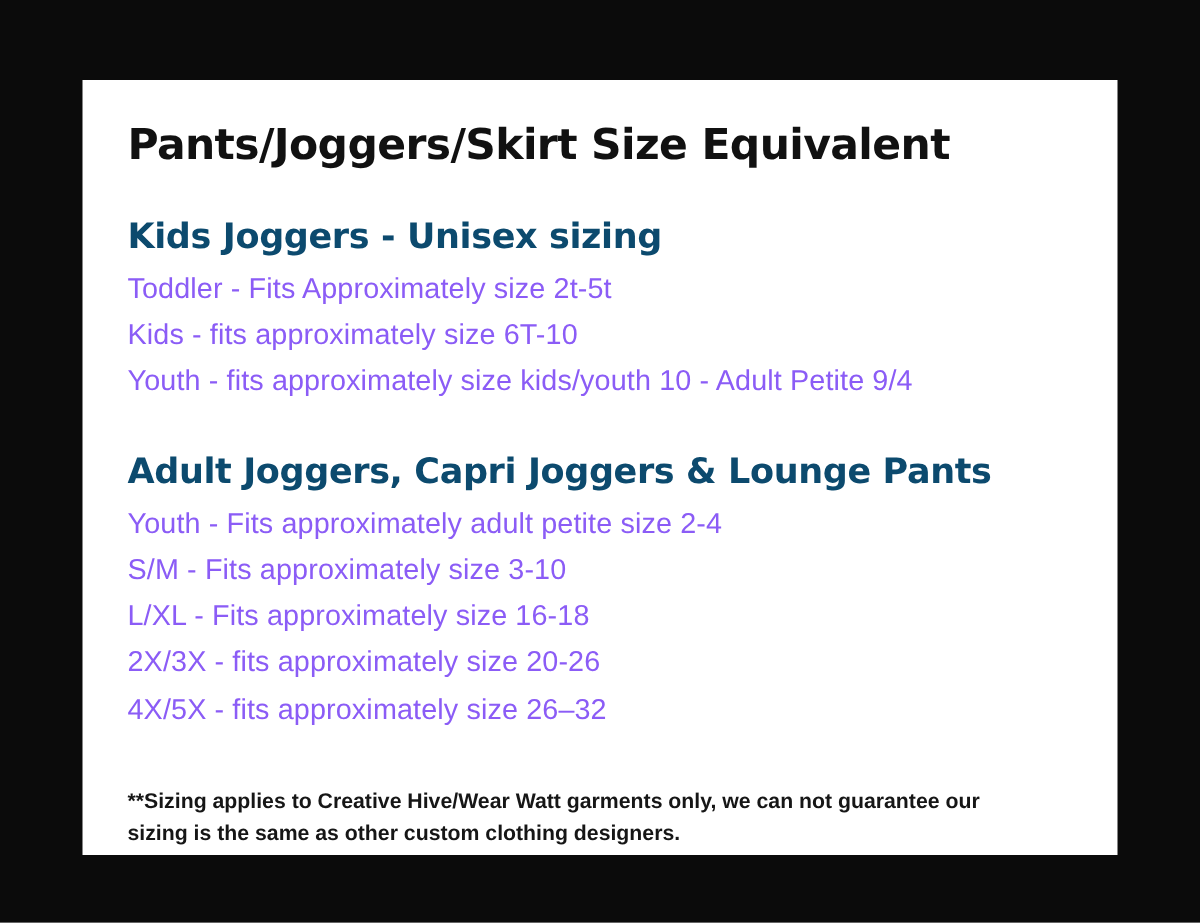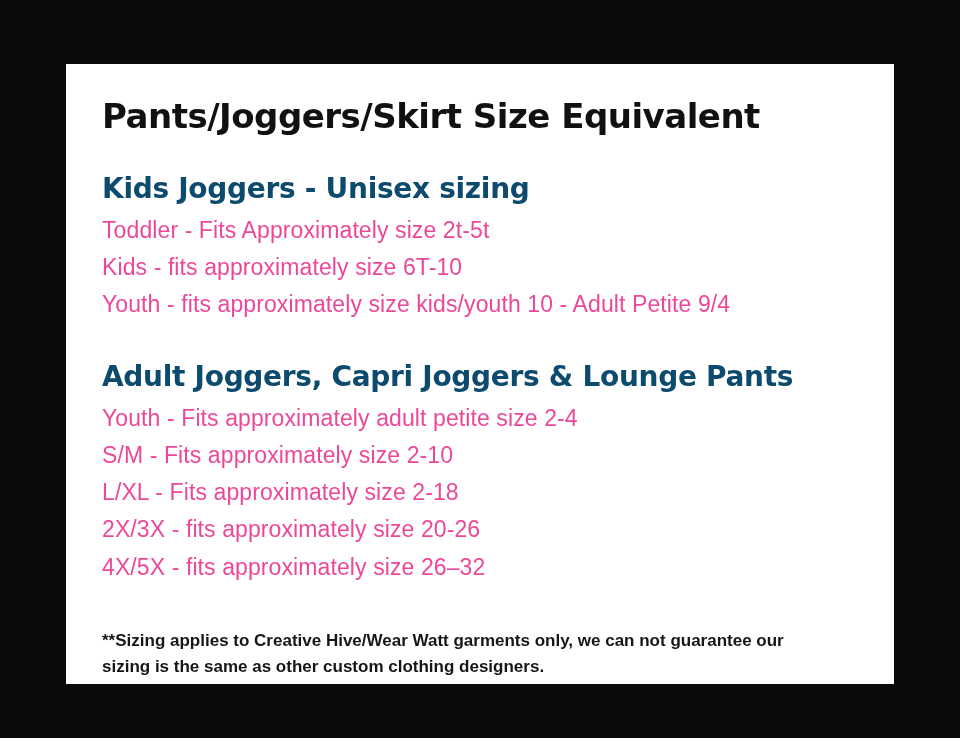--- a/index.html
+++ b/index.html
@@ -46,21 +46,21 @@
     font-weight: bold;
     font-size: 28px;
     letter-spacing: -0.3px;
     color: #0c4a6e;
     line-height: 1.15;
     margin: 0 0 6px 0;
   }
   .line {
     font-family: "Liberation Sans", sans-serif;
     font-size: 23px;
-    color: #ec4899;
+    color: #8b5cf6;
     line-height: 1.62;
     letter-spacing: 0.1px;
     white-space: nowrap;
   }
   .footnote {
     margin-top: 42px;
     font-family: "Liberation Sans", sans-serif;
     font-weight: bold;
     font-size: 17px;
     color: #161616;
@@ -79,22 +79,22 @@
     <div class="section">
       <div class="section-heading">Kids Joggers - Unisex sizing</div>
       <div class="line">Toddler - Fits Approximately size 2t-5t</div>
       <div class="line">Kids - fits approximately size 6T-10</div>
       <div class="line">Youth - fits approximately size kids/youth 10 - Adult Petite 9/4</div>
     </div>
 
     <div class="section">
       <div class="section-heading">Adult Joggers, Capri Joggers &amp; Lounge Pants</div>
       <div class="line">Youth - Fits approximately adult petite size 2-4</div>
-      <div class="line">S/M - Fits approximately size 2-10</div>
-      <div class="line">L/XL - Fits approximately size 2-18</div>
+      <div class="line">S/M - Fits approximately size 3-10</div>
+      <div class="line">L/XL - Fits approximately size 16-18</div>
       <div class="line">2X/3X - fits approximately size 20-26</div>
       <div class="line">4X/5X - fits approximately size 26–32</div>
     </div>
 
     <div class="footnote">**Sizing applies to Creative Hive/Wear Watt garments only, we can not guarantee our sizing is the same as other custom clothing designers.</div>
 
   </div>
 </div>
 
 </body></html>

